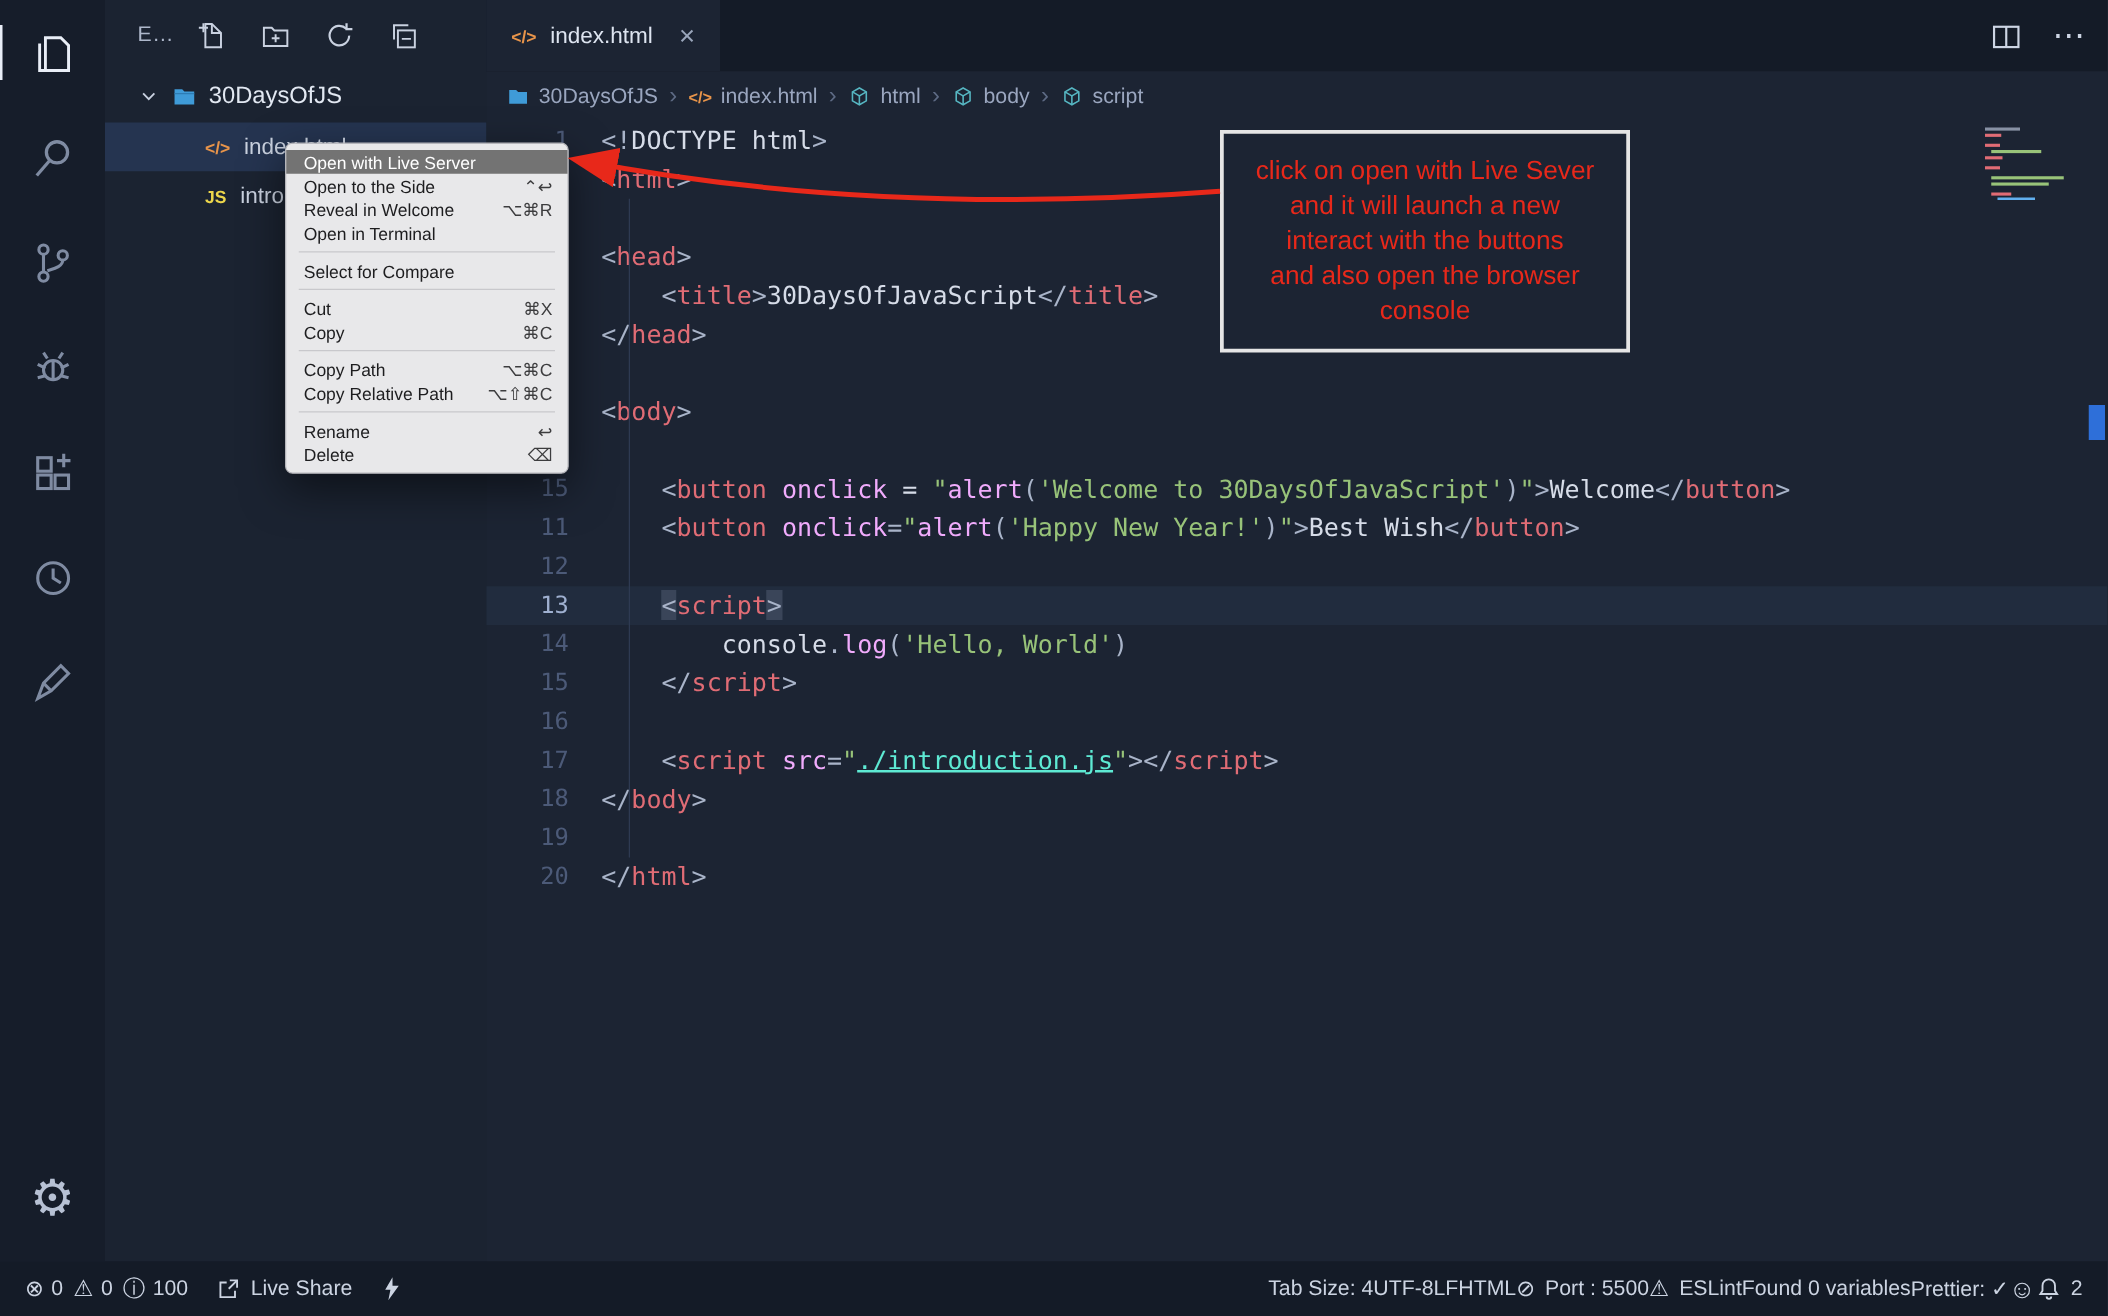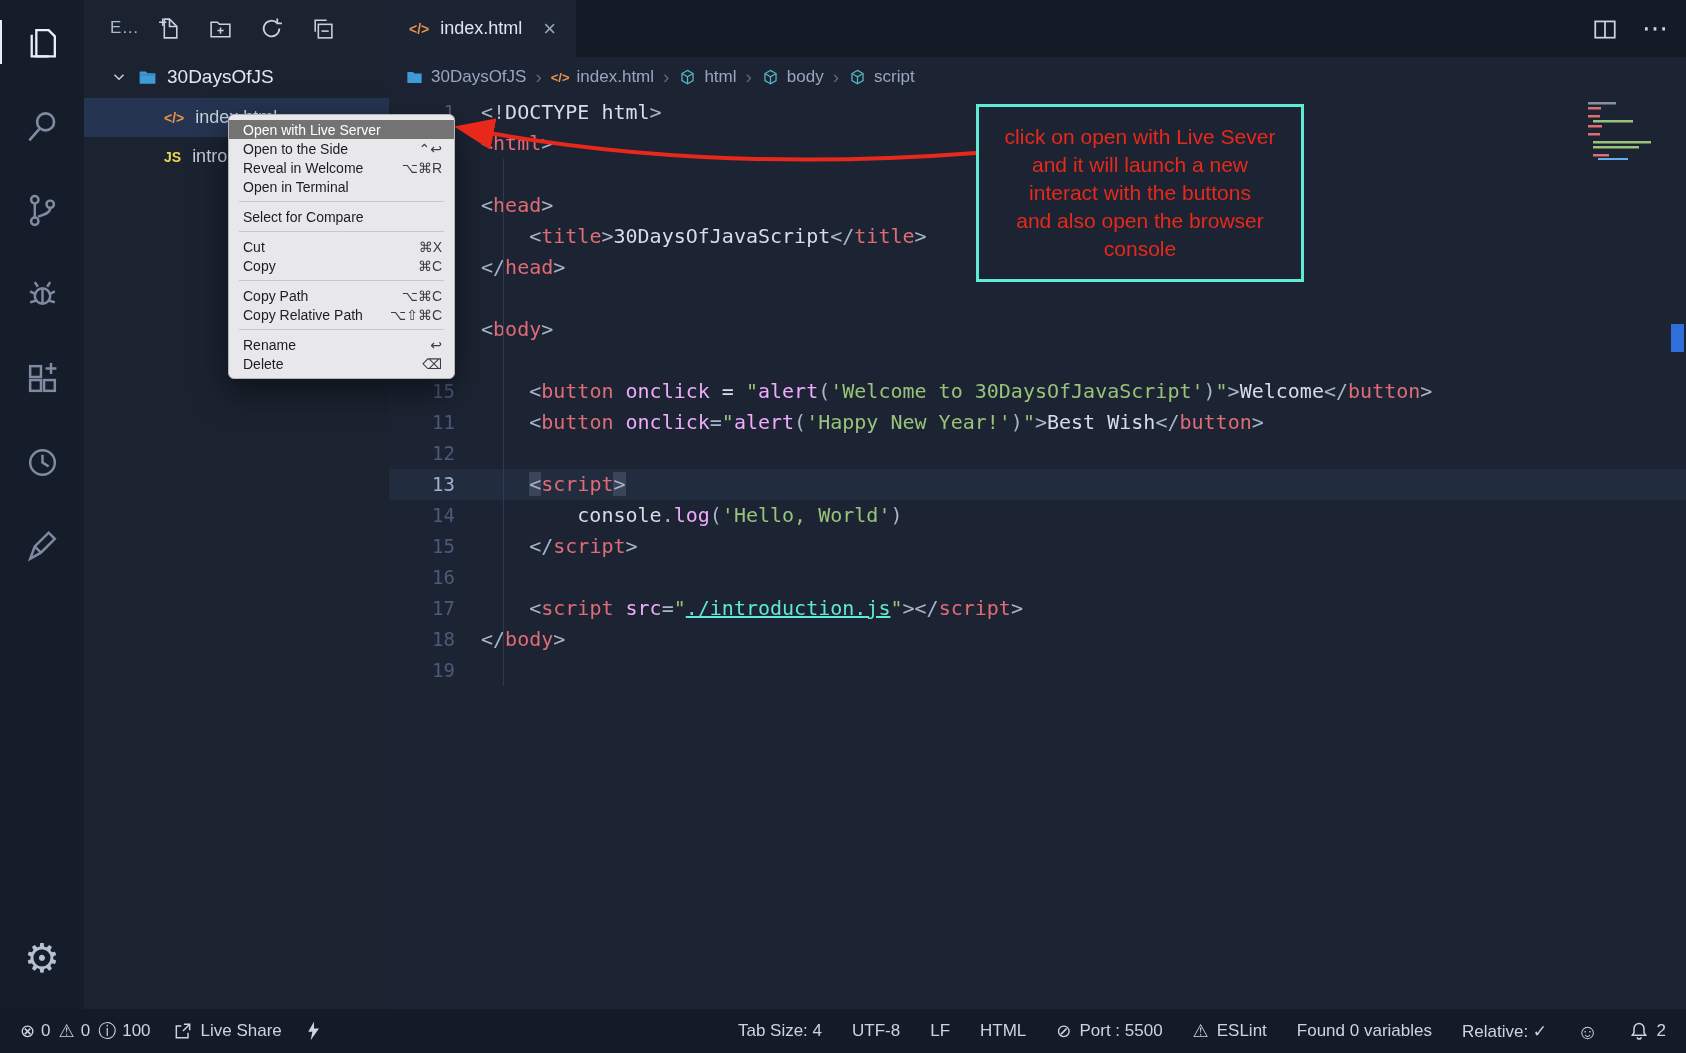--- a/index.html
+++ b/index.html
@@ -65,27 +65,27 @@
 
   
   .context-menu{position:absolute;left:228px;top:114px;width:227px;background:#e8e8ea;border-radius:6px;border:1px solid #b5b5ba;box-shadow:0 12px 34px rgba(0,0,0,.5);padding:5px 0;z-index:50;font-size:14px;color:#1d1d1f}
   .menu-item{display:flex;justify-content:space-between;align-items:center;height:19px;padding:0 12px 0 14px;cursor:pointer;white-space:nowrap}
   .menu-item.highlighted{background:#737373;color:#fff}
   .menu-item.highlighted .menu-shortcut{color:#fff}
   .menu-shortcut{color:#3c3c3e;margin-left:16px}
   .menu-sep{height:1px;background:#c8c8cc;margin:5px 10px}
 
   
-  .annotation-box{position:absolute;left:976px;top:104px;width:328px;height:178px;border:3px solid #5eead4;color:#e8281a;z-index:40;display:flex;flex-direction:column;justify-content:center;text-align:center;font-size:21px;line-height:28px}
+  .annotation-box{position:absolute;left:976px;top:104px;width:328px;height:178px;border:3px solid #e5e5e5;color:#e8281a;z-index:40;display:flex;flex-direction:column;justify-content:center;text-align:center;font-size:21px;line-height:28px}
   .arrow-svg{position:absolute;left:0;top:0;width:1686px;height:1053px;pointer-events:none;z-index:60}
 
   
   .statusbar{position:absolute;left:0;bottom:0;width:1686px;height:44px;background:#141b27;display:flex;align-items:center;padding:0 20px;color:#ccd4e2;font-size:17px;z-index:6}
   .sb-left{display:flex;align-items:center;gap:22px}
-  .sb-right{margin-left:auto;display:flex;align-items:center;gap:30px}
+  .sb-right{margin-left:auto;display:flex;align-items:center;}
   .sb-item{display:flex;align-items:center;gap:8px;cursor:pointer;white-space:nowrap}
   .sb-pair{display:flex;align-items:center;gap:6px}
   .uni{font-size:18px;line-height:1}
   .sb-svg{width:20px;height:20px;display:block}
 </style>
 </head>
 <body>
 
 <div class="app">
 
@@ -322,20 +322,24 @@
             <div class="line-num">17</div>
             <div class="line-code"><span class="tk-w">    </span><span class="tk-p">&lt;</span><span class="tk-t">script</span><span class="tk-a"> src</span><span class="tk-p">=</span><span class="tk-s">"</span><span class="tk-sl">./introduction.js</span><span class="tk-s">"</span><span class="tk-p">&gt;</span><span class="tk-p">&lt;/</span><span class="tk-t">script</span><span class="tk-p">&gt;</span></div>
           </div>
           <div class="code-line">
             <div class="line-num">18</div>
             <div class="line-code"><span class="tk-p">&lt;/</span><span class="tk-t">body</span><span class="tk-p">&gt;</span></div>
           </div>
           <div class="code-line">
             <div class="line-num">19</div>
             <div class="line-code"></div>
+          </div>
+          <div class="code-line">
+            <div class="line-num">20</div>
+            <div class="line-code"><span class="tk-p">&lt;/</span><span class="tk-t">html</span><span class="tk-p">&gt;</span></div>
           </div>
         </div>
     </div>
     <svg class="minimap" width="84" height="60" viewBox="0 0 84 60">
       <rect x="2" y="2" width="28" height="2.5" fill="#9aa5b8" opacity="0.85"></rect>
       <rect x="2" y="7" width="13" height="2.5" fill="#e06c75"></rect>
       <rect x="2" y="15" width="12" height="2.5" fill="#e06c75"></rect>
       <rect x="7" y="20" width="40" height="2.5" fill="#98c379"></rect>
       <rect x="2" y="25" width="14" height="2.5" fill="#e06c75"></rect>
       <rect x="2" y="33" width="12" height="2.5" fill="#e06c75"></rect>
@@ -462,21 +466,21 @@
           <span>Port : 5500</span>
         </div>
         <div class="sb-item">
           <span class="uni">⚠</span>
           <span>ESLint</span>
         </div>
         <div class="sb-item">
           <span>Found 0 variables</span>
         </div>
         <div class="sb-item">
-          <span>Relative: ✓</span>
+          <span>Prettier: ✓</span>
         </div>
         <div class="sb-item">
           <span class="uni" style="font-size:21px">☺</span>
         </div>
         <div class="sb-item">
           <svg class="sb-svg" viewBox="0 0 24 24" fill="none" stroke="currentColor" stroke-width="1.8">
             <path d="M12 3a6 6 0 0 1 6 6v5l2 3H4l2-3V9a6 6 0 0 1 6-6z"></path>
             <path d="M10 19.5a2.2 2.2 0 0 0 4.4 0"></path>
           </svg>
           <span>2</span>

